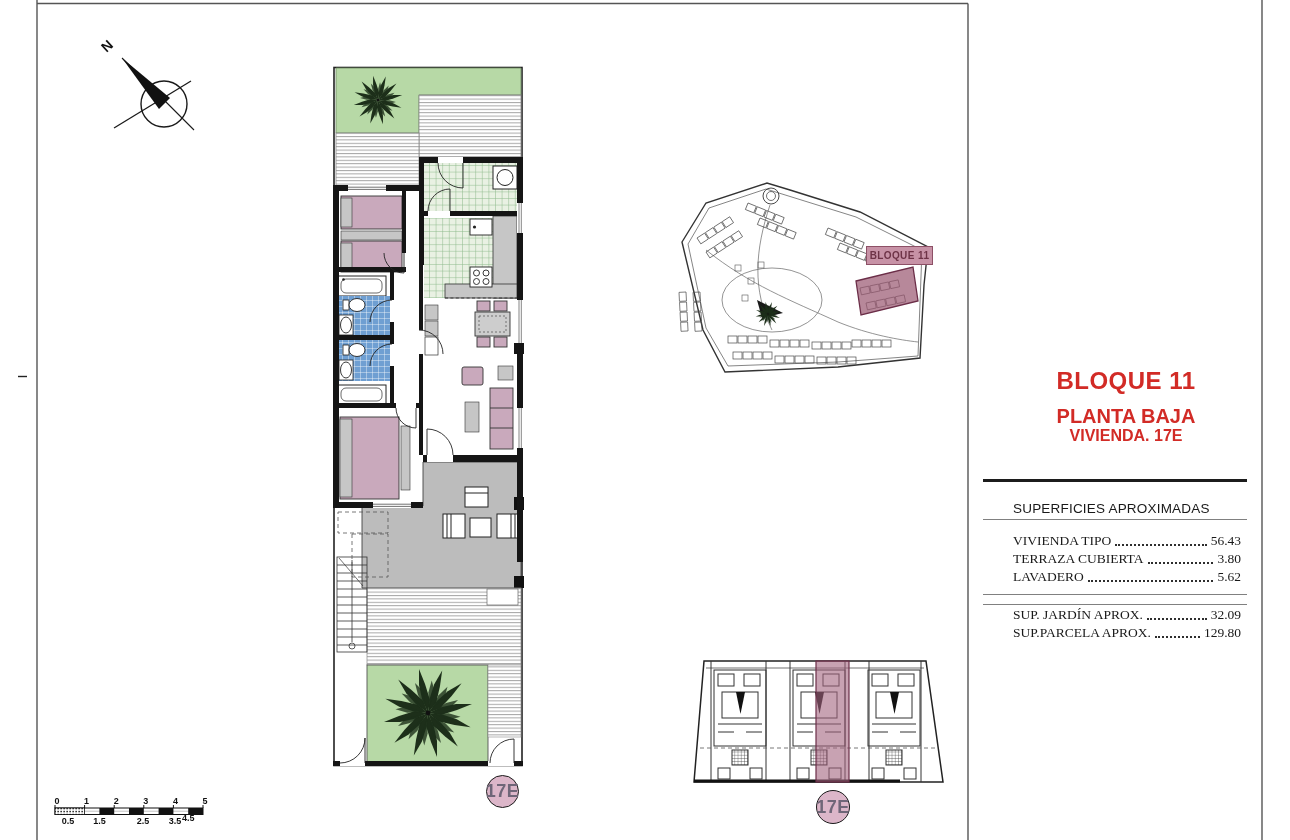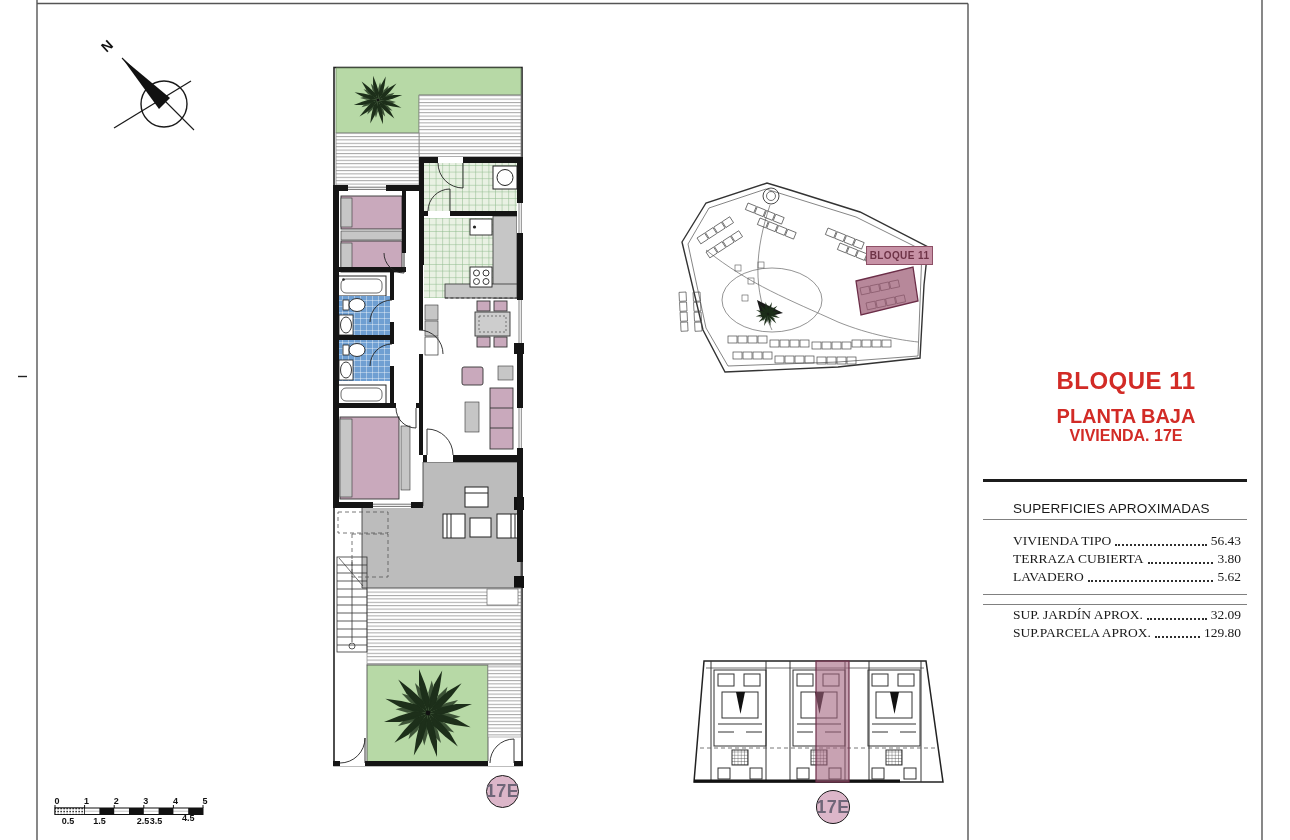--- a/index.html
+++ b/index.html
@@ -402,17 +402,17 @@
   <div>
     <span class="abs sc" style="left:47px;top:796px">0</span>
     <span class="abs sc" style="left:76.6px;top:796px">1</span>
     <span class="abs sc" style="left:106.2px;top:796px">2</span>
     <span class="abs sc" style="left:135.8px;top:796px">3</span>
     <span class="abs sc" style="left:165.4px;top:796px">4</span>
     <span class="abs sc" style="left:195px;top:796px">5</span>
     <span class="abs sc" style="left:58px;top:816px">0.5</span>
     <span class="abs sc" style="left:89.4px;top:816px">1.5</span>
     <span class="abs sc" style="left:133px;top:816px">2.5</span>
-    <span class="abs sc" style="left:146px;top:816px">3.5</span>
+    <span class="abs sc" style="left:165px;top:816px">3.5</span>
     <span class="abs sc" style="left:178.2px;top:813px">4.5</span>
   </div>
 
 </div>
 
 </body></html>

